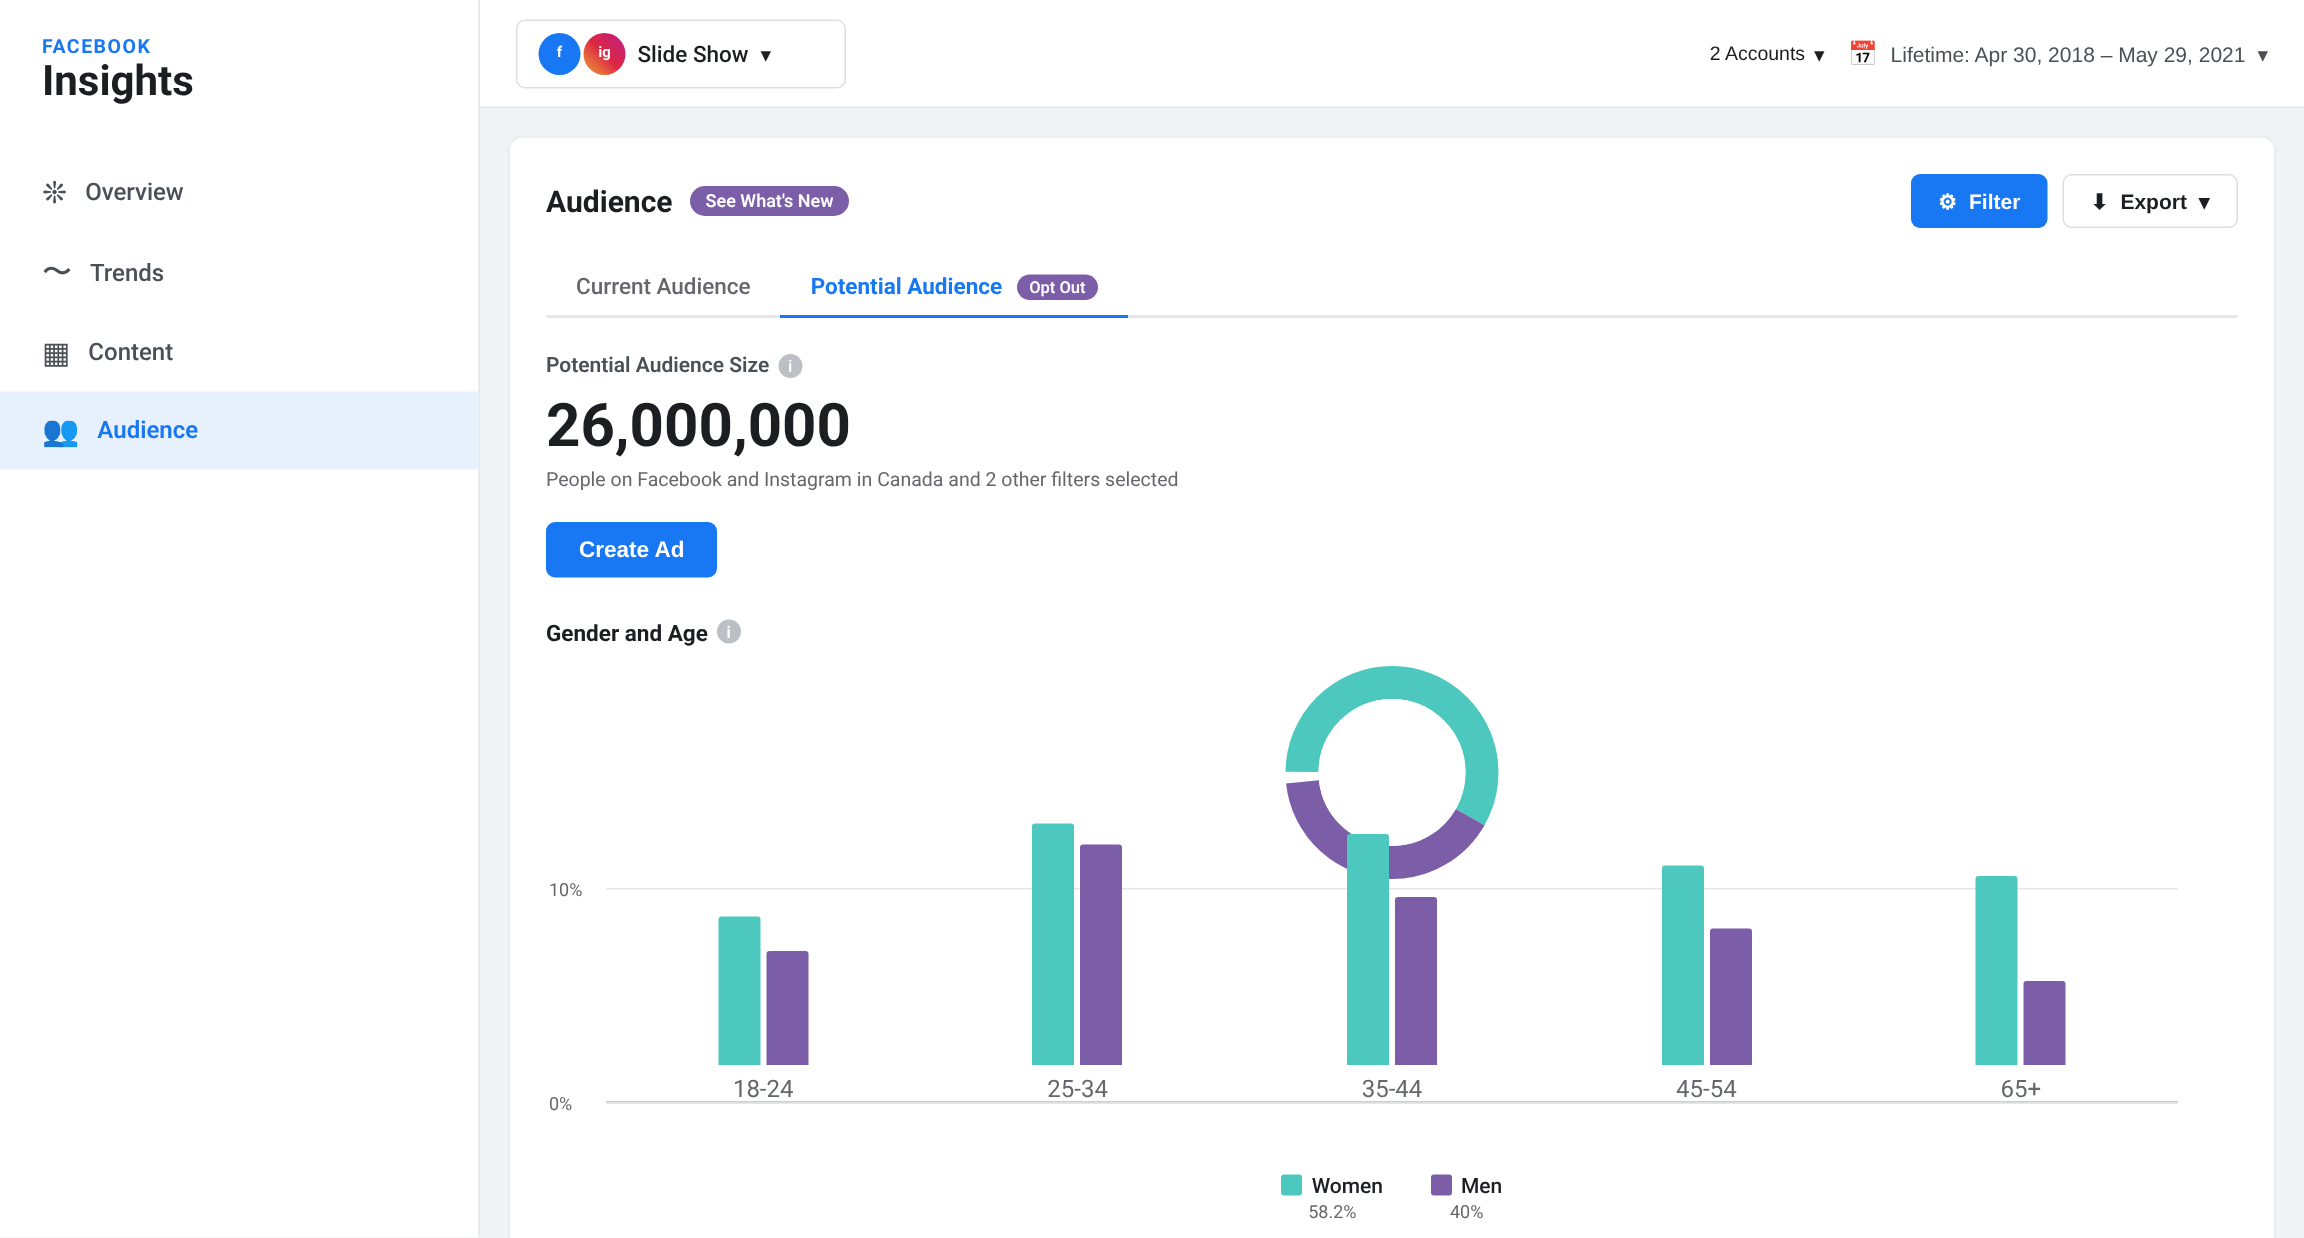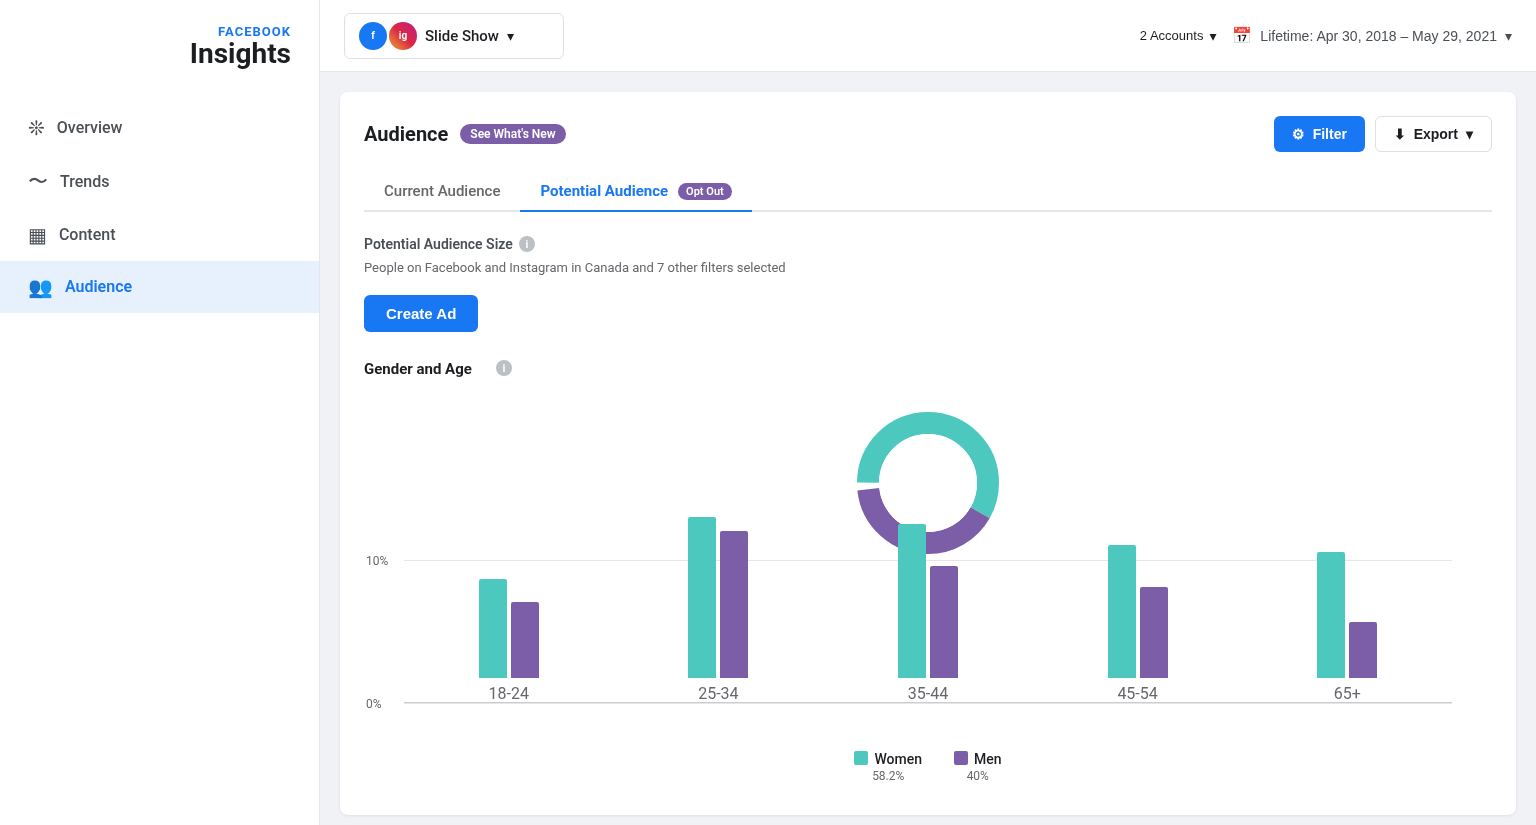--- a/index.html
+++ b/index.html
@@ -10,21 +10,20 @@
       width: 320px;
       background: #fff;
       border-right: 1px solid #e4e6eb;
       display: flex;
       flex-direction: column;
       padding: 0;
       flex-shrink: 0;
     }
     .sidebar-logo {
       padding: 24px 28px 8px;
-      text-align: right;
     }
     .sidebar-logo-facebook {
       font-size: 13px;
       font-weight: 700;
       letter-spacing: 1px;
       color: #1877f2;
       text-transform: uppercase;
     }
     .sidebar-logo-insights {
       font-size: 28px;
@@ -274,23 +273,23 @@
       font-weight: 600;
       cursor: pointer;
       margin-bottom: 28px;
     }
 
     
     .chart-section-title {
       font-size: 15px;
       font-weight: 700;
       color: #1c1e21;
-      margin-bottom: 25px;
-      display: flex;
-      gap: 24px;
+      margin-bottom: 4px;
+      display: flex;
+      gap: 6px;
     }
 
     
     .chart-container {
       position: relative;
       width: 100%;
       height: 340px;
     }
 
     
@@ -494,21 +493,22 @@
           <span>Potential Audience</span>
           <span class="badge-optout">Opt Out</span>
         </div>
       </div>
 
       
       <div class="audience-size-label">
         <span>Potential Audience Size</span>
         <span class="info-icon">i</span>
       </div>
-      <div class="audience-desc">People on Facebook and Instagram in Canada and 7 other filters selected</div>
+      <div class="audience-number">26,000,000</div>
+      <div class="audience-desc">People on Facebook and Instagram in Canada and 2 other filters selected</div>
       <button class="btn-create-ad">Create Ad</button>
 
       
       <div class="chart-section-title">
         <span>Gender and Age</span>
         <span class="info-icon">i</span>
       </div>
 
       
       <div class="chart-container">

